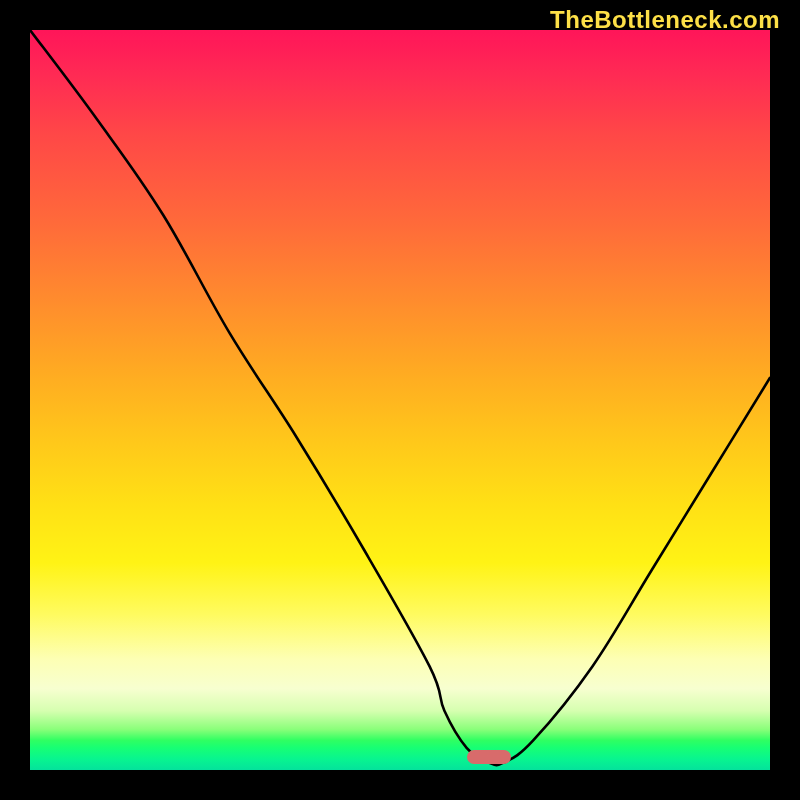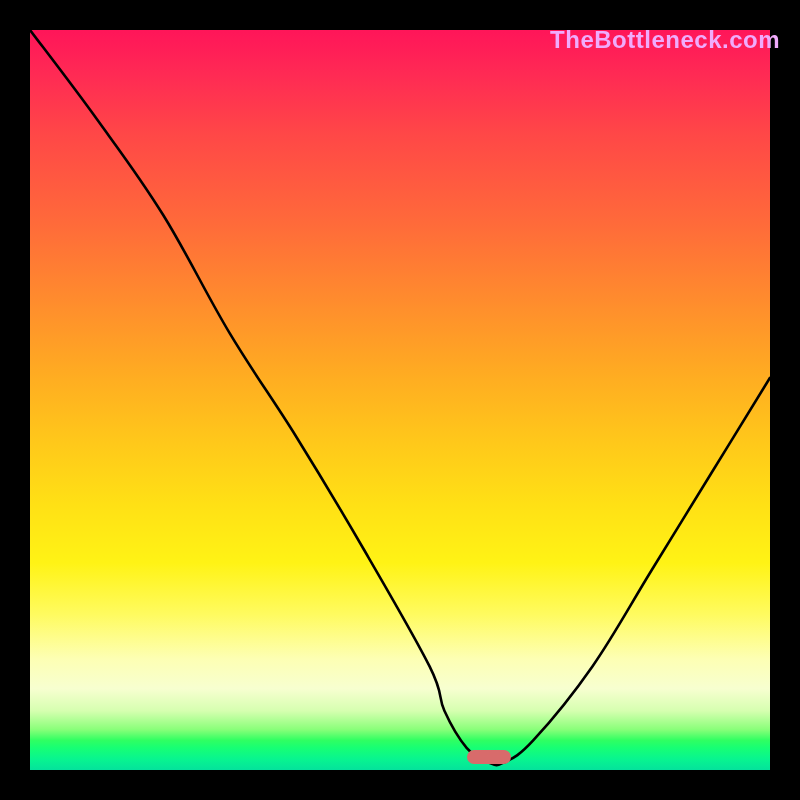--- a/index.html
+++ b/index.html
@@ -13,26 +13,25 @@
   .frame {
     position: relative;
     width: 800px;
     height: 800px;
     background: #000;
   }
   .watermark {
     position: absolute;
     top: 6px;
     right: 20px;
-    color: #f0abfc;
+    color: #fde047;
     font-size: 24px;
     font-weight: bold;
     letter-spacing: 0.5px;
     z-index: 5;
-    margin-top: 20px;
   }
   .plot-area {
     position: absolute;
     left: 30px;
     top: 30px;
     width: 740px;
     height: 740px;
     overflow: hidden;
   }
   .gradient {

